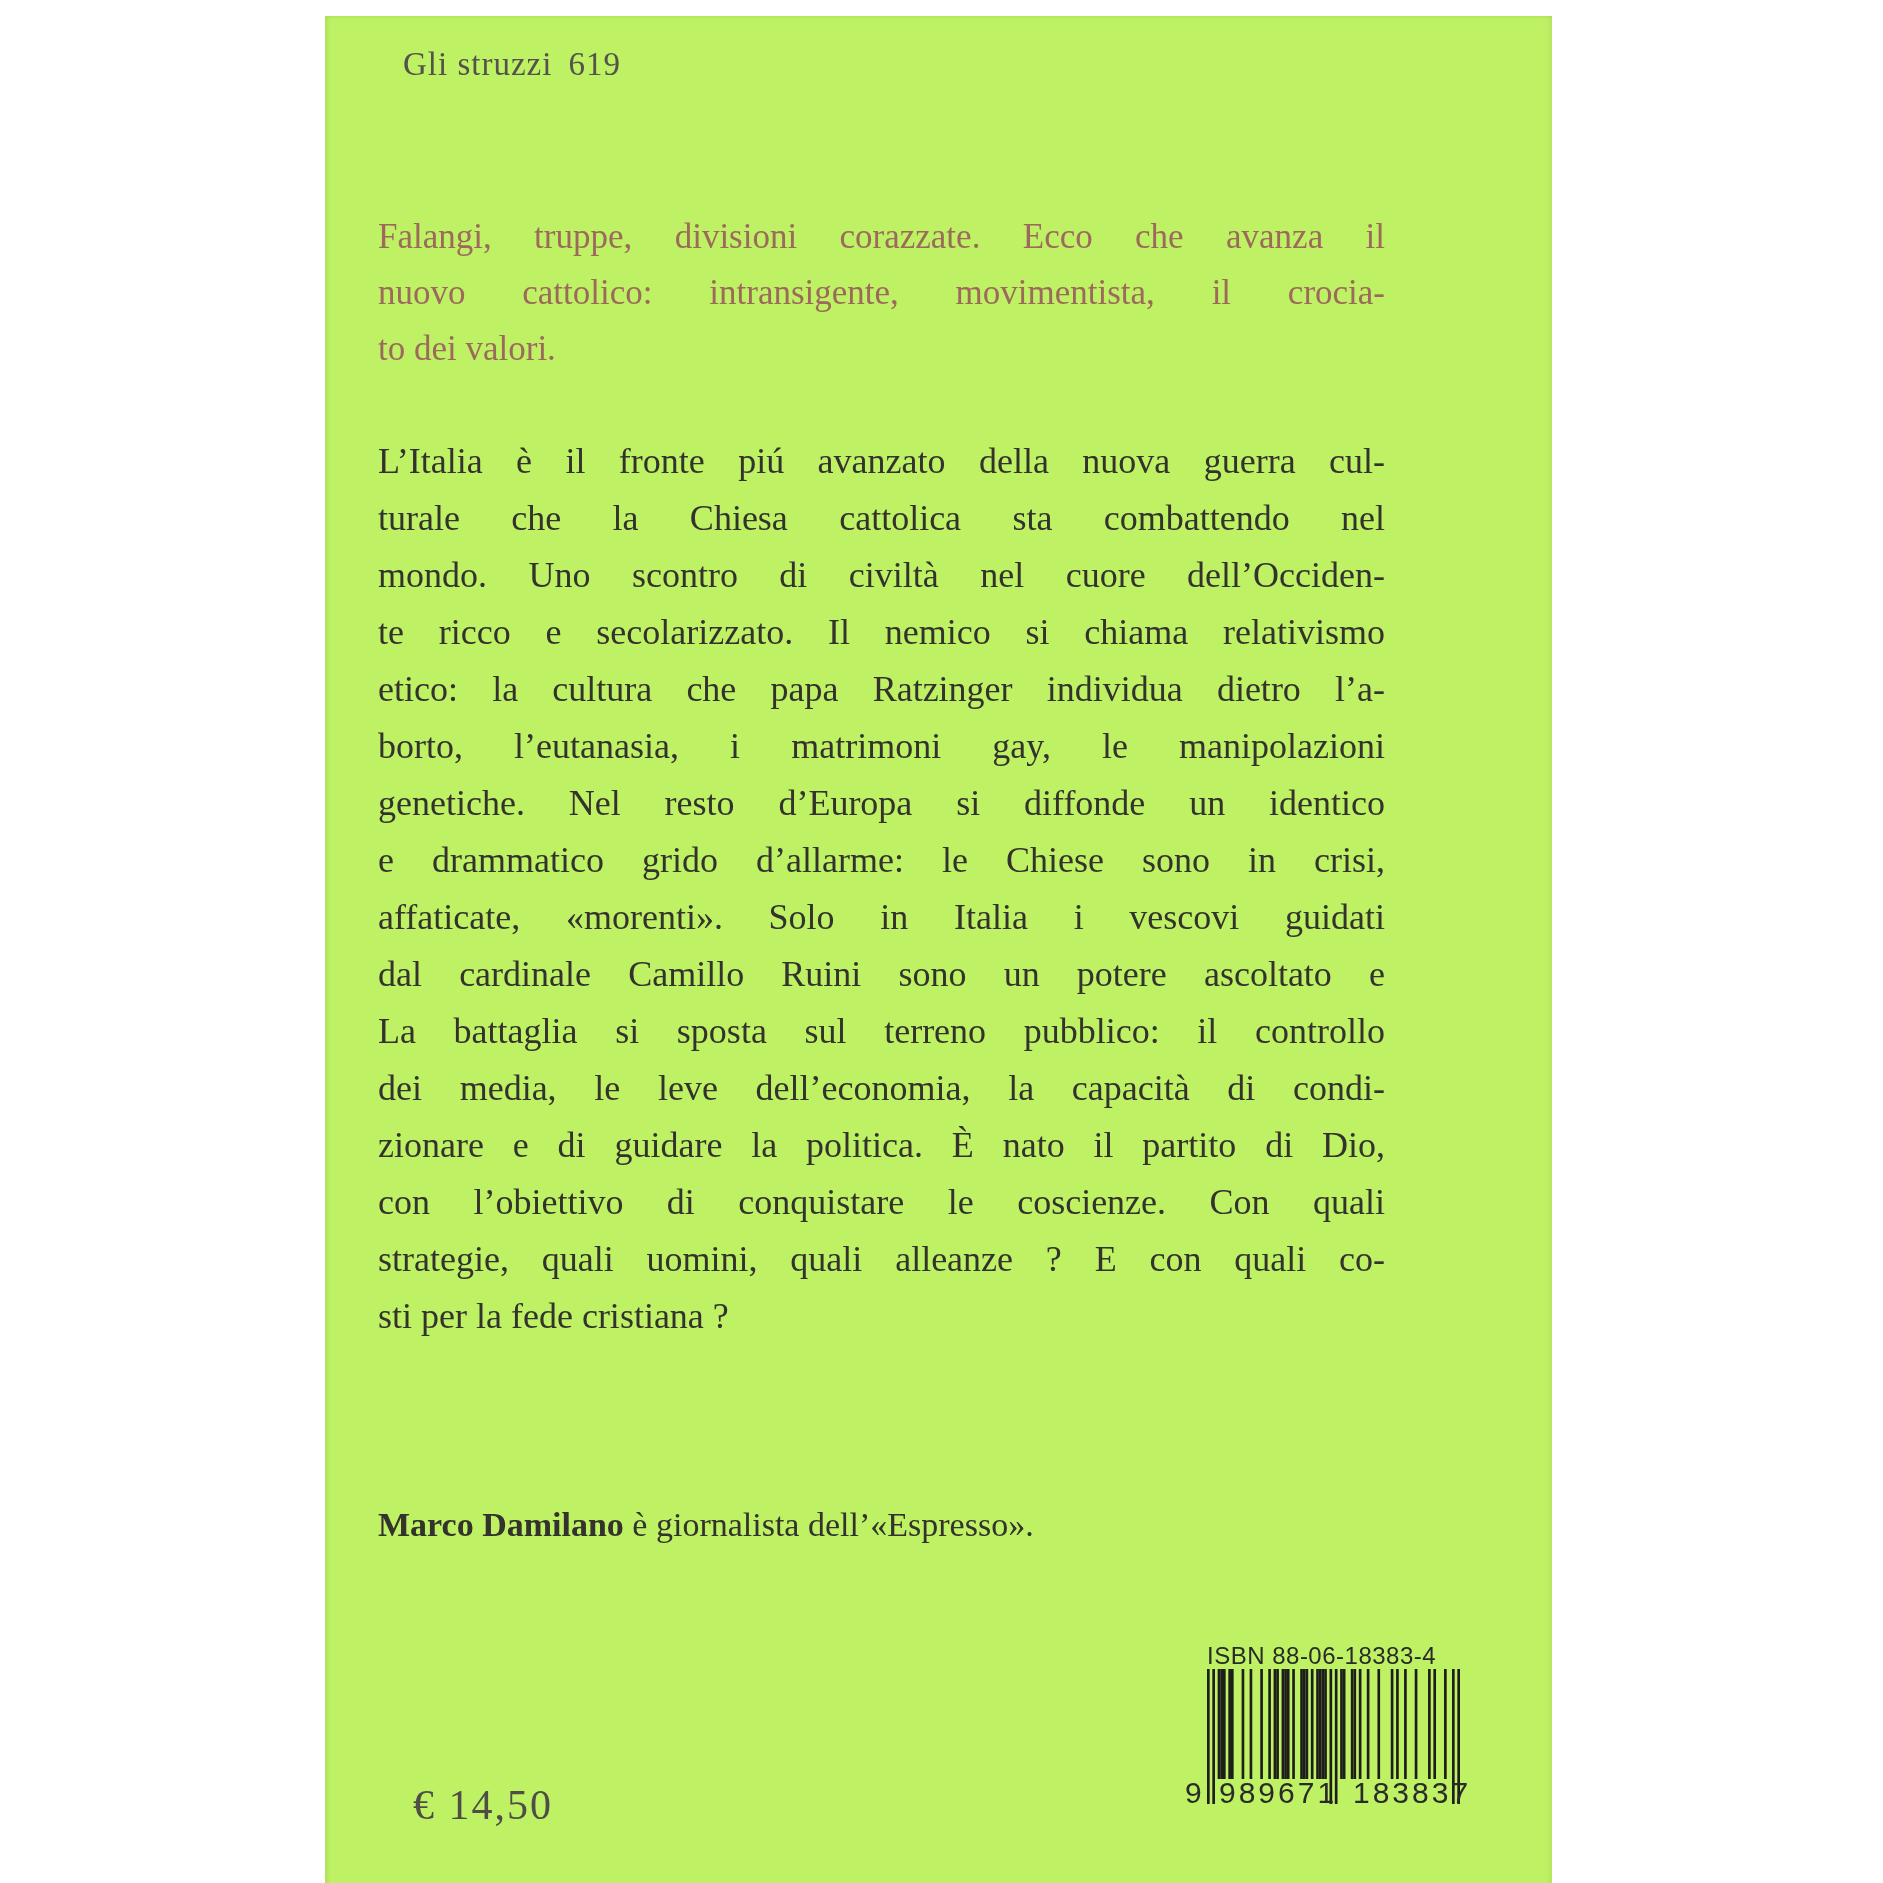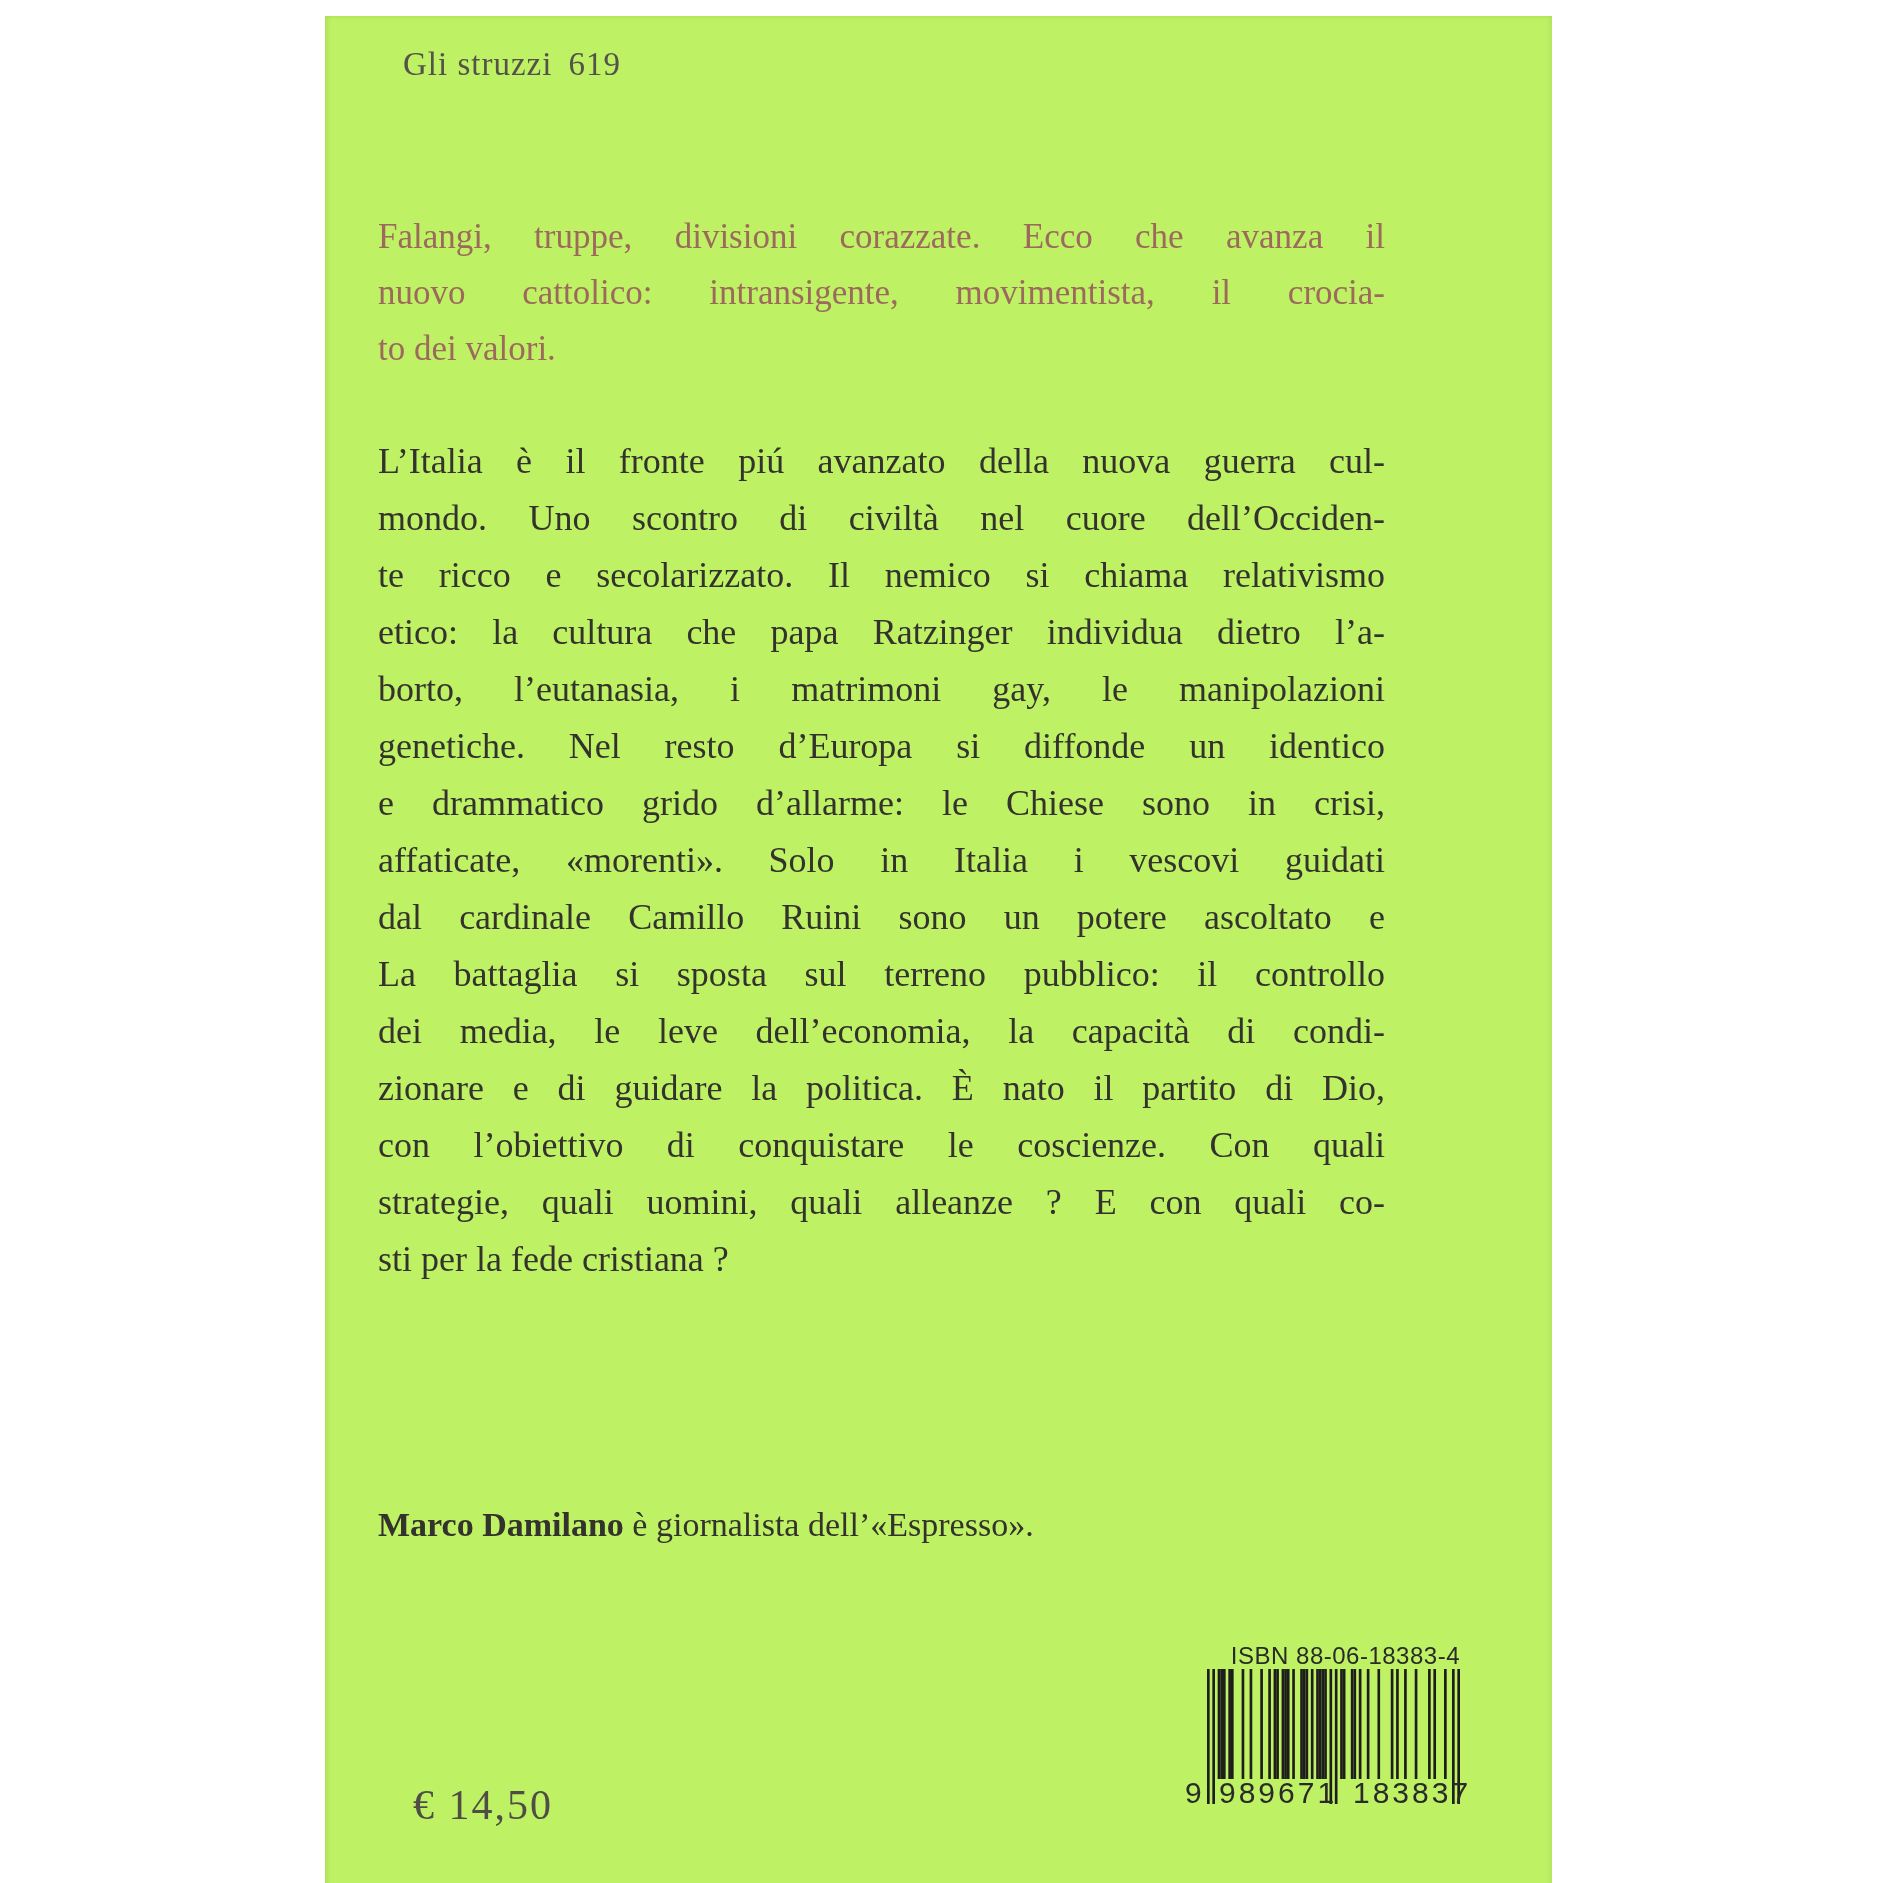--- a/index.html
+++ b/index.html
@@ -37,21 +37,21 @@
     position:absolute; left:53px; top:1488px; width:1007px;
     font-size:34px; line-height:42px; color:#34322c;
   }
   .author .bold { font-weight:bold; }
   .isbn-block {
     position:absolute; left:860px; top:1626px; width:290px; height:175px;
     font-family:"Liberation Sans", sans-serif; color:#2a2a28;
   }
   .isbn-label {
     position:absolute; left:22px; top:0; width:253px;
-    text-align:right; font-size:24px; letter-spacing:0.5px; white-space:nowrap;
+    text-align:left; font-size:24px; letter-spacing:0.5px; white-space:nowrap;
   }
   .barcode-svg {
     position:absolute; left:22px; top:27px; width:253px; height:135px;
   }
   .barcode-svg rect { fill:#1d1d1b; }
   .ean-digits span {
     position:absolute; top:134px; font-size:30px; letter-spacing:3px; white-space:nowrap;
   }
   .ean-digits .lead   { left:0; }
   .ean-digits .group1 { left:34px; }
@@ -72,20 +72,21 @@
     </div>
 
     <div class="tagline" style="color: rgb(157, 105, 92);">
       <div class="jline">Falangi, truppe, divisioni corazzate. Ecco che avanza il</div>
       <div class="jline">nuovo cattolico: intransigente, movimentista, il crocia-</div>
       <div class="jline last">to dei valori.</div>
     </div>
 
     <div class="blurb" style="color: rgb(52, 50, 44);">
       <div class="jline">L’Italia è il fronte piú avanzato della nuova guerra cul-</div>
+      <div class="jline">turale che la Chiesa cattolica sta combattendo nel</div>
       <div class="jline">mondo. Uno scontro di civiltà nel cuore dell’Occiden-</div>
       <div class="jline">te ricco e secolarizzato. Il nemico si chiama relativismo</div>
       <div class="jline">etico: la cultura che papa Ratzinger individua dietro l’a-</div>
       <div class="jline">borto, l’eutanasia, i matrimoni gay, le manipolazioni</div>
       <div class="jline">genetiche. Nel resto d’Europa si diffonde un identico</div>
       <div class="jline">e drammatico grido d’allarme: le Chiese sono in crisi,</div>
       <div class="jline">affaticate, «morenti». Solo in Italia i vescovi guidati</div>
       <div class="jline">dal cardinale Camillo Ruini sono un potere ascoltato e</div>
       <div class="jline">La battaglia si sposta sul terreno pubblico: il controllo</div>
       <div class="jline">dei media, le leve dell’economia, la capacità di condi-</div>

